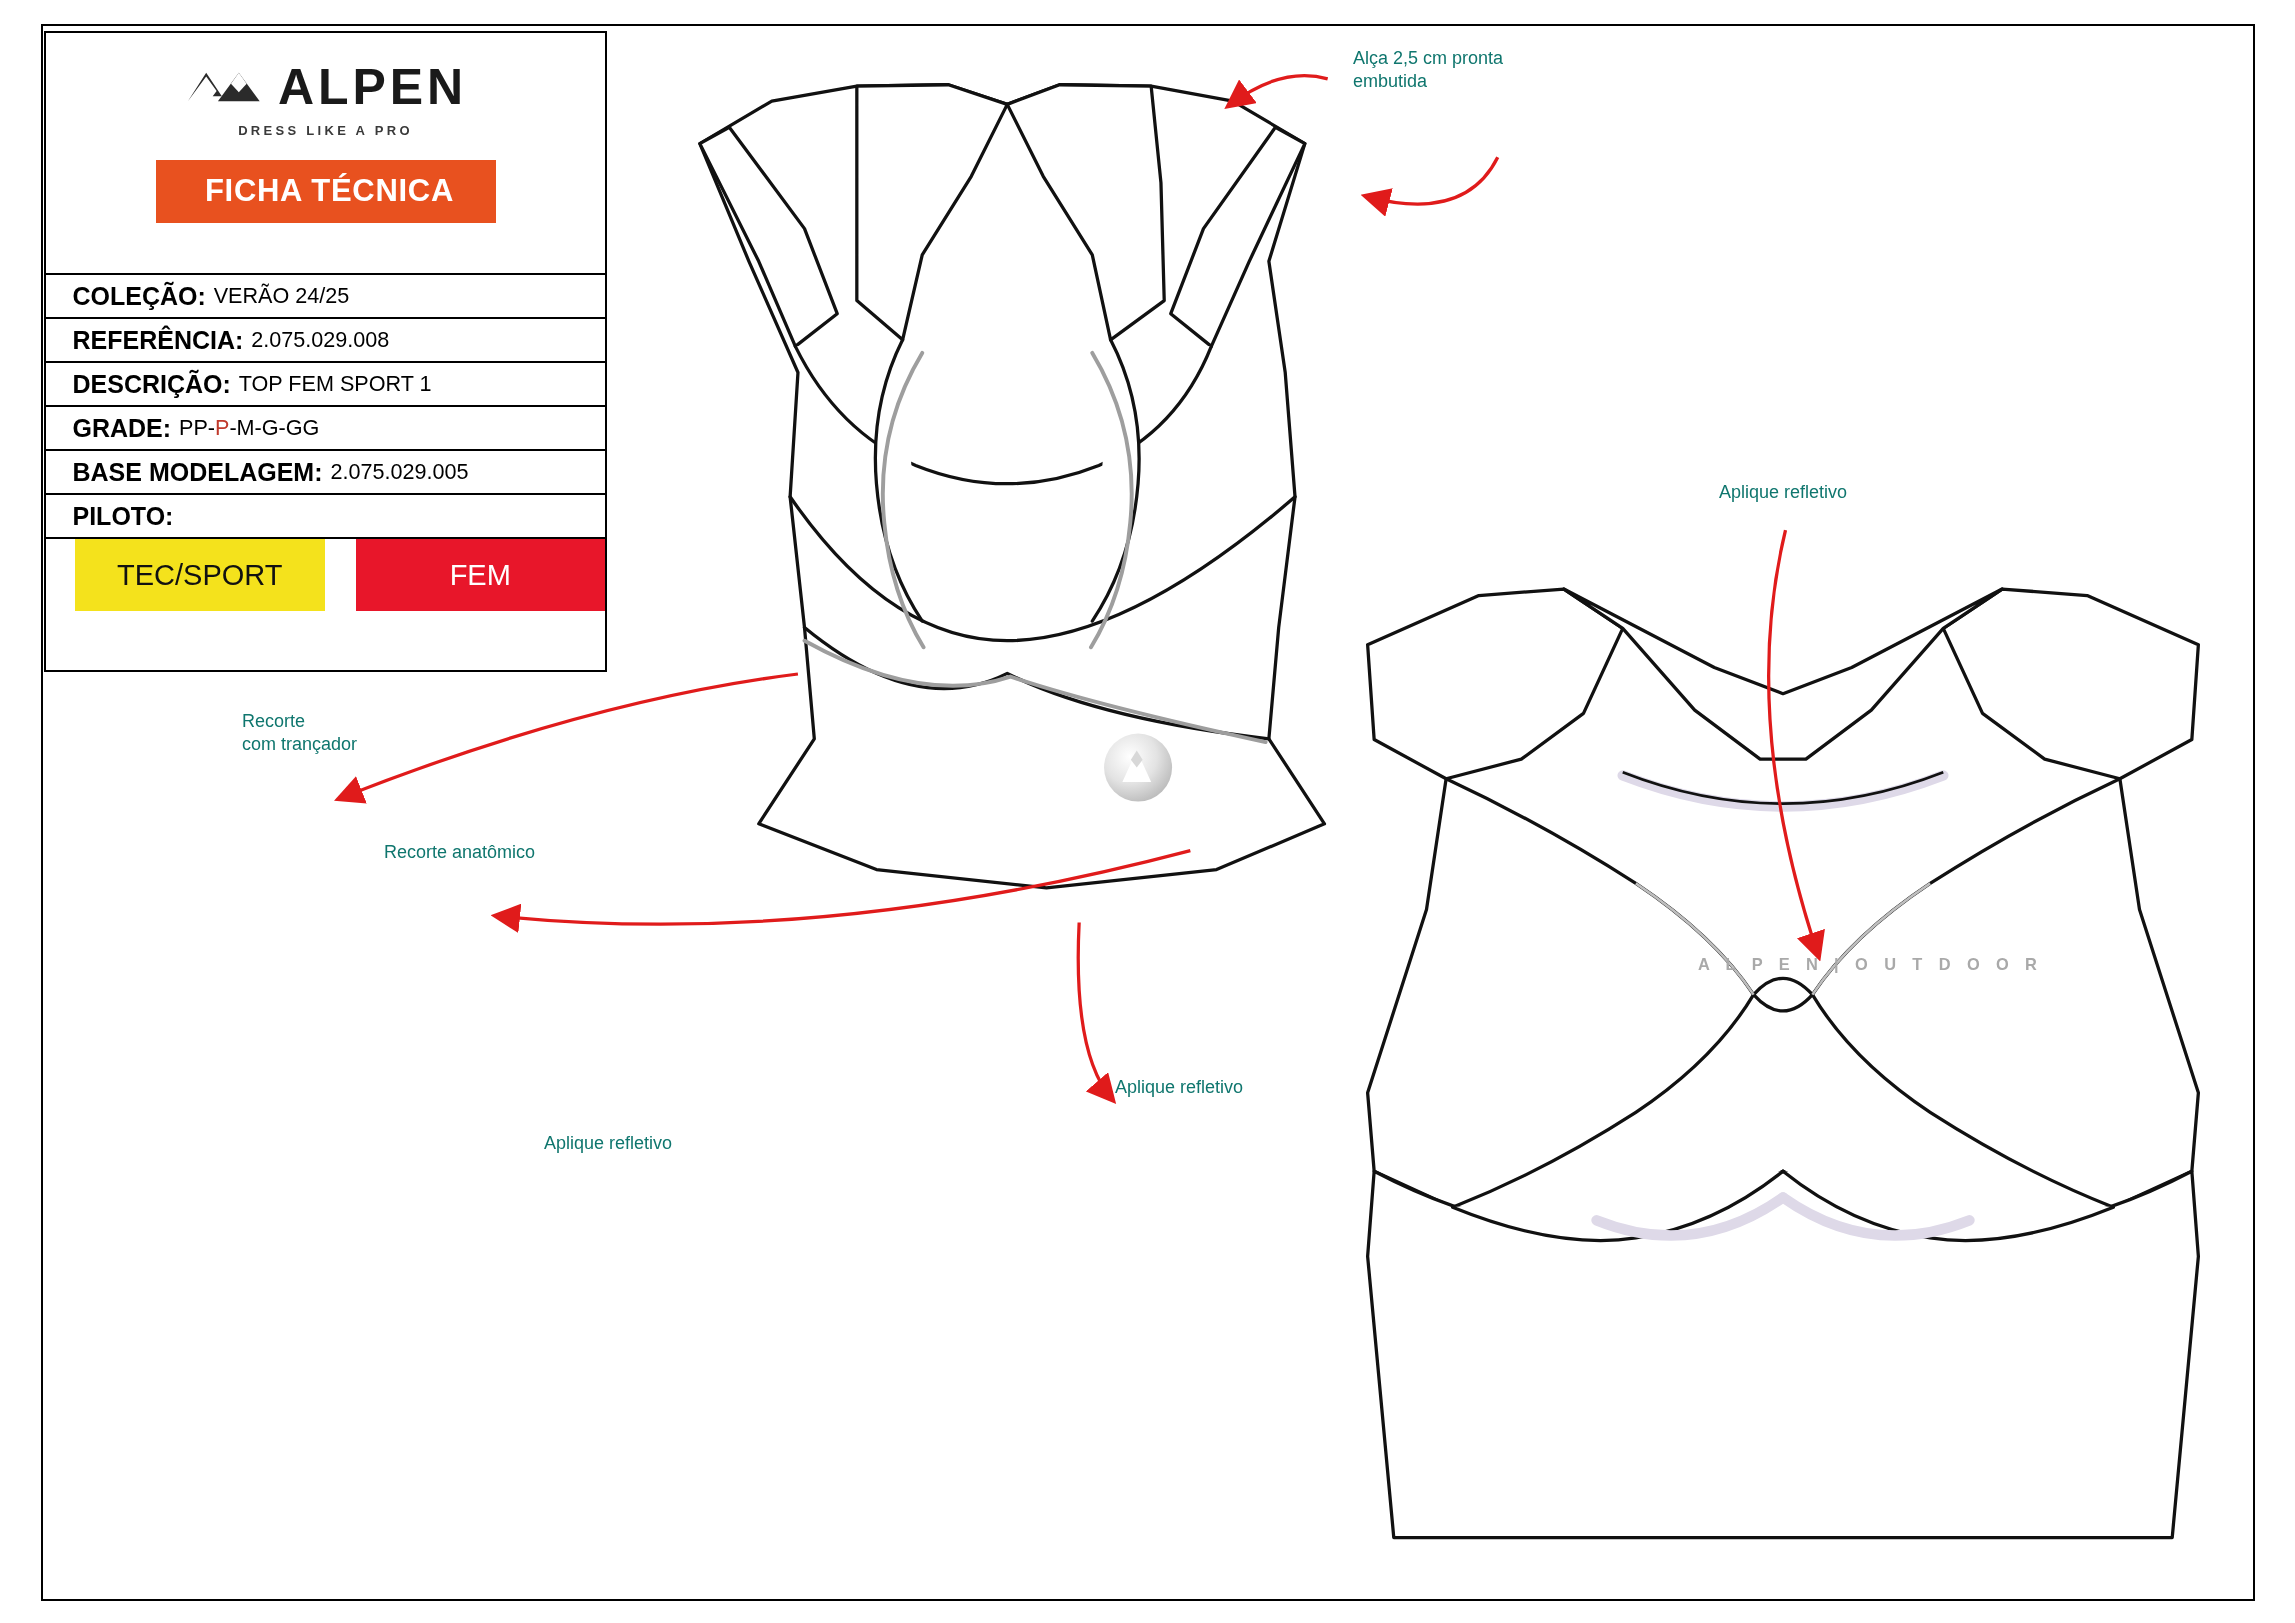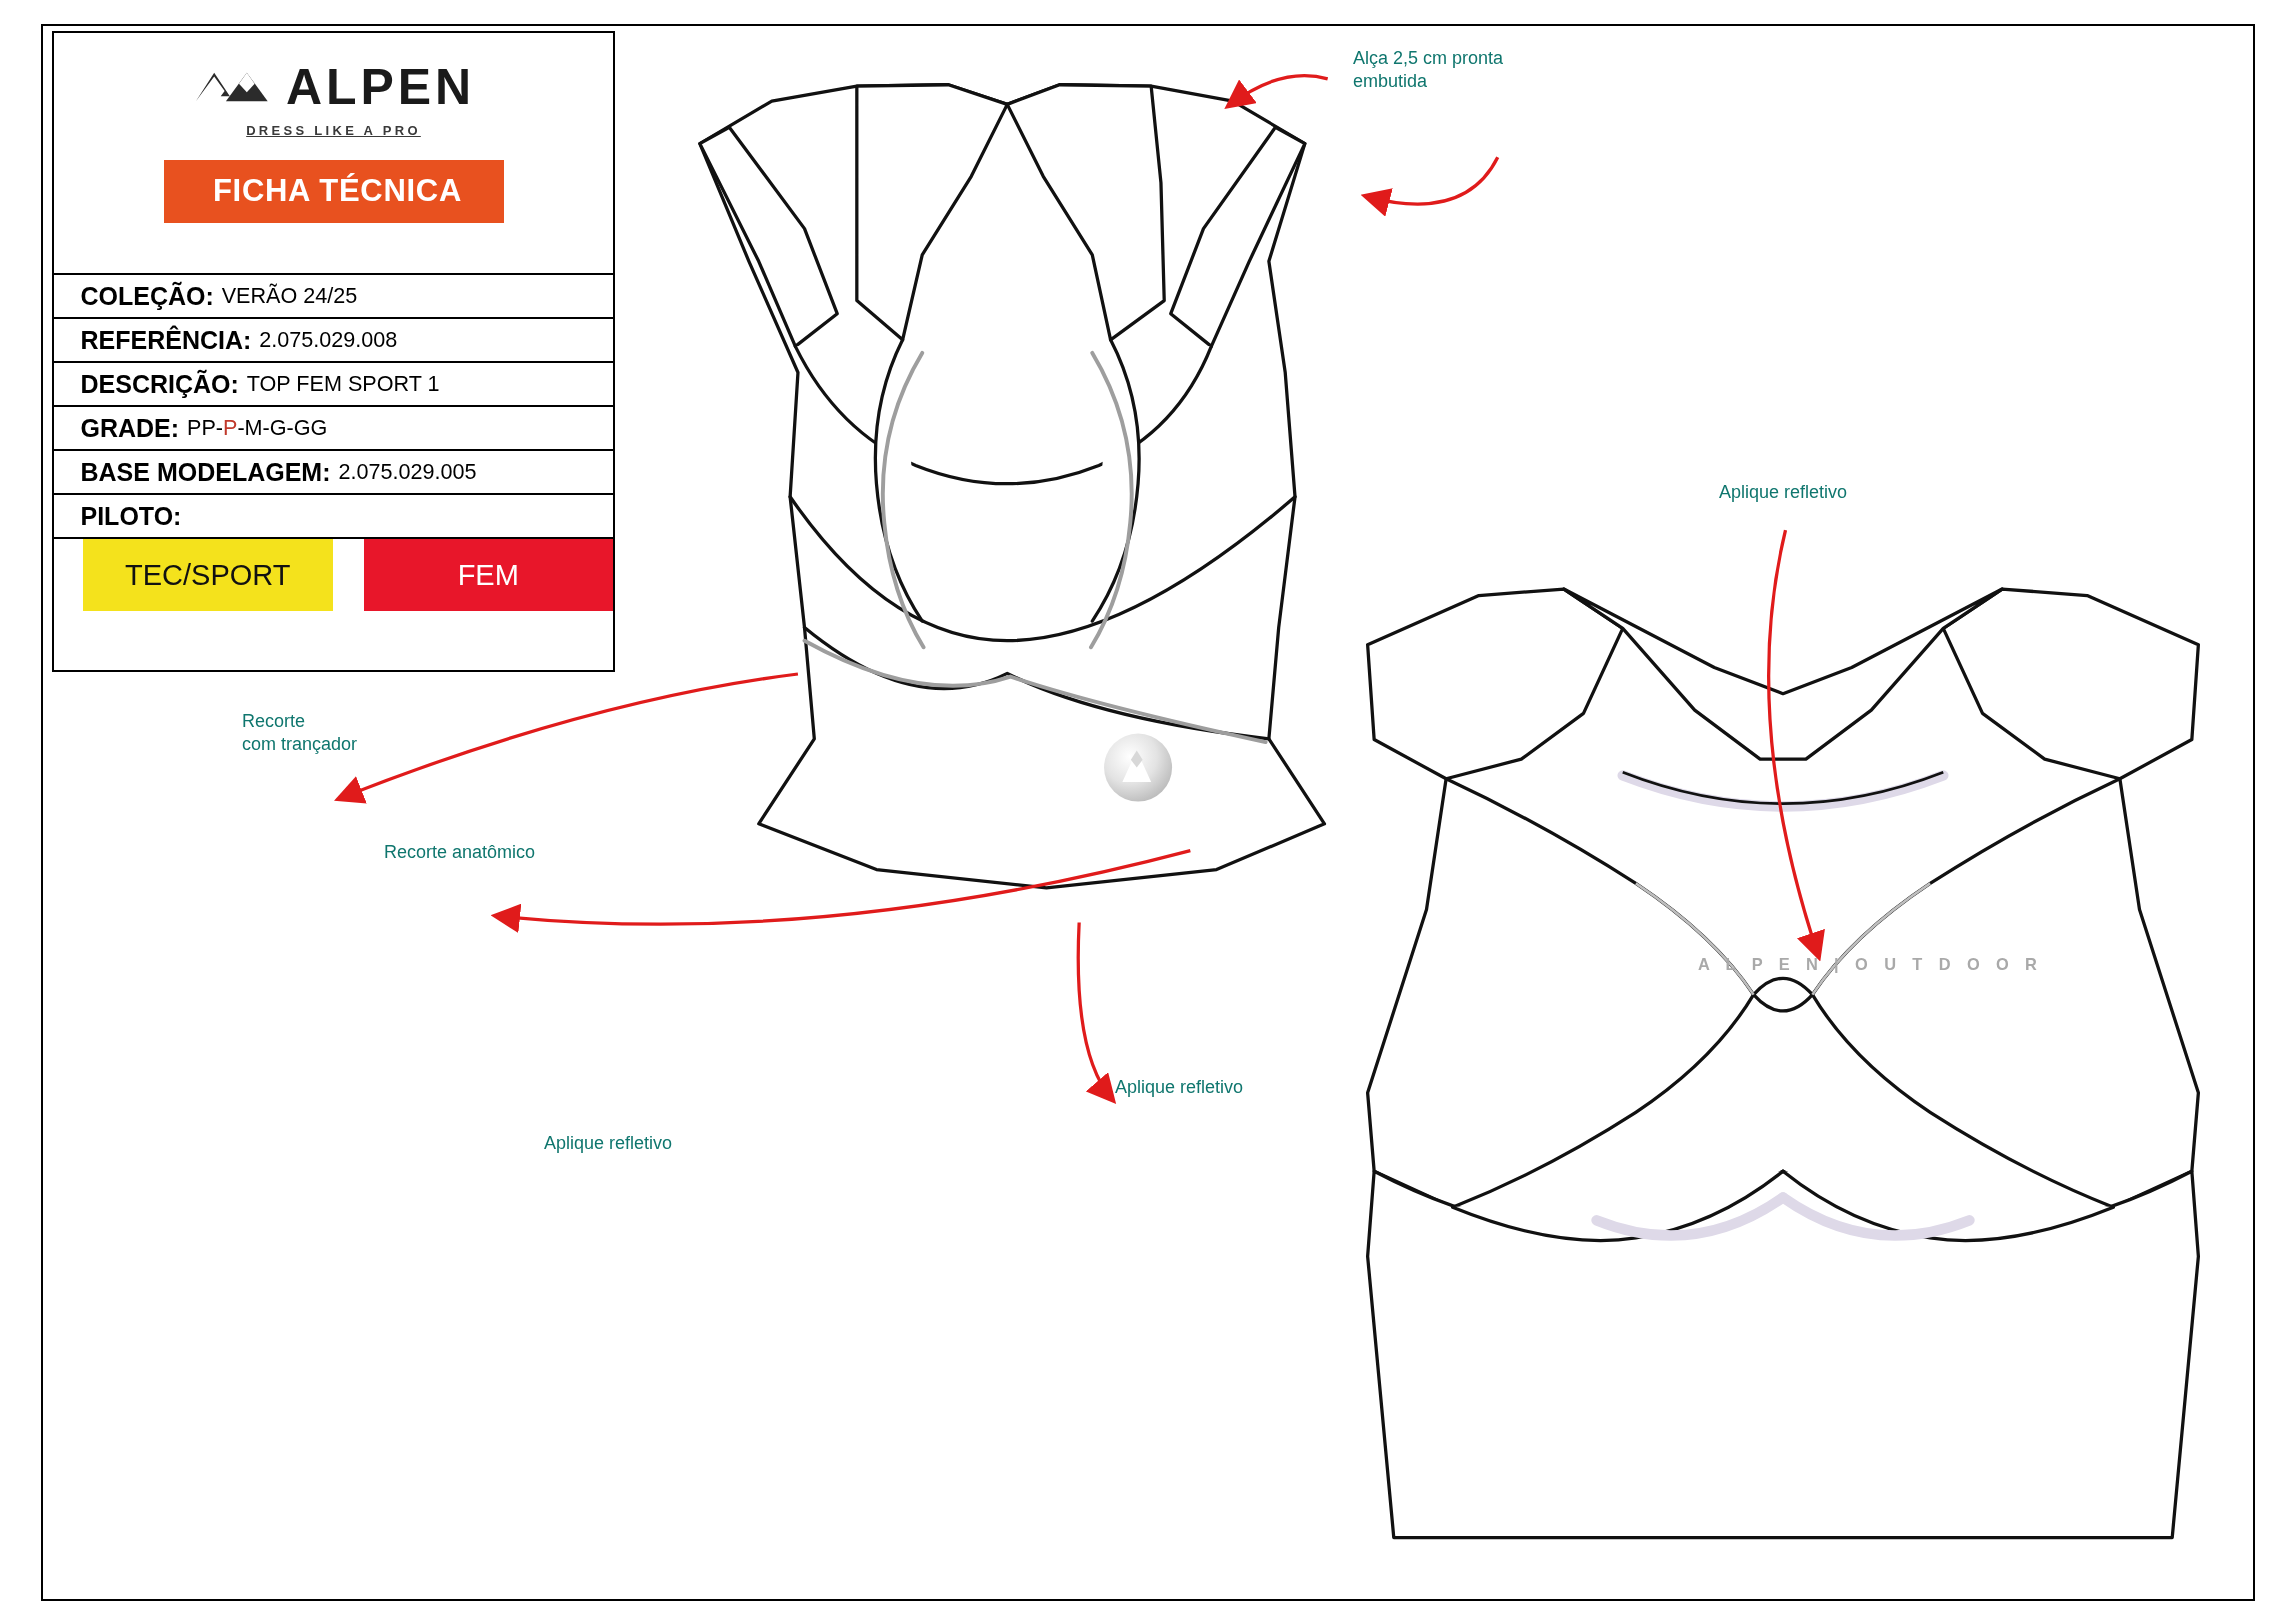--- a/index.html
+++ b/index.html
@@ -24,21 +24,21 @@
     top: 23.6px;
     width: 2214px;
     height: 1577px;
     border: 2px solid #000000;
     box-sizing: border-box;
   }
 
   
   .info-block {
     position: absolute;
-    left: 52px;
+    left: 44px;
     top: 31px;
     width: 563px;
     height: 641px;
     border: 2.6px solid #000000;
     box-sizing: border-box;
     background: #ffffff;
   }
   .logo-area {
     position: relative;
     height: 242px;
@@ -63,21 +63,20 @@
     color: #1a1a1a;
     line-height: 1;
   }
   .logo-tag {
     text-align: center;
     font-size: 13px;
     letter-spacing: 3.3px;
     font-weight: bold;
     color: #3a3a3a;
     margin-top: 10.5px;
-    text-decoration: underline;
   }
   .ficha-btn {
     margin: 22px auto 0 auto;
     width: 332px;
     height: 63px;
     background: #e8511f;
     display: flex;
     align-items: center;
     justify-content: center;
     color: #ffffff;

